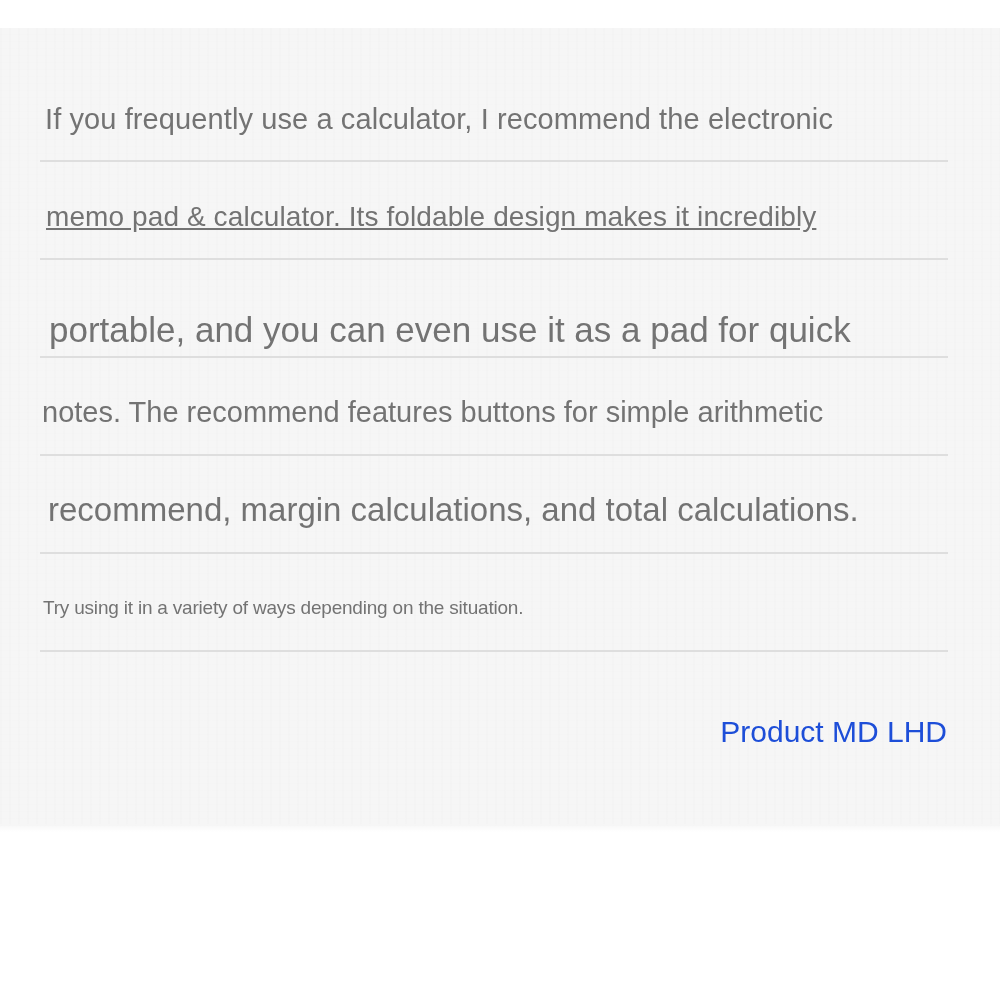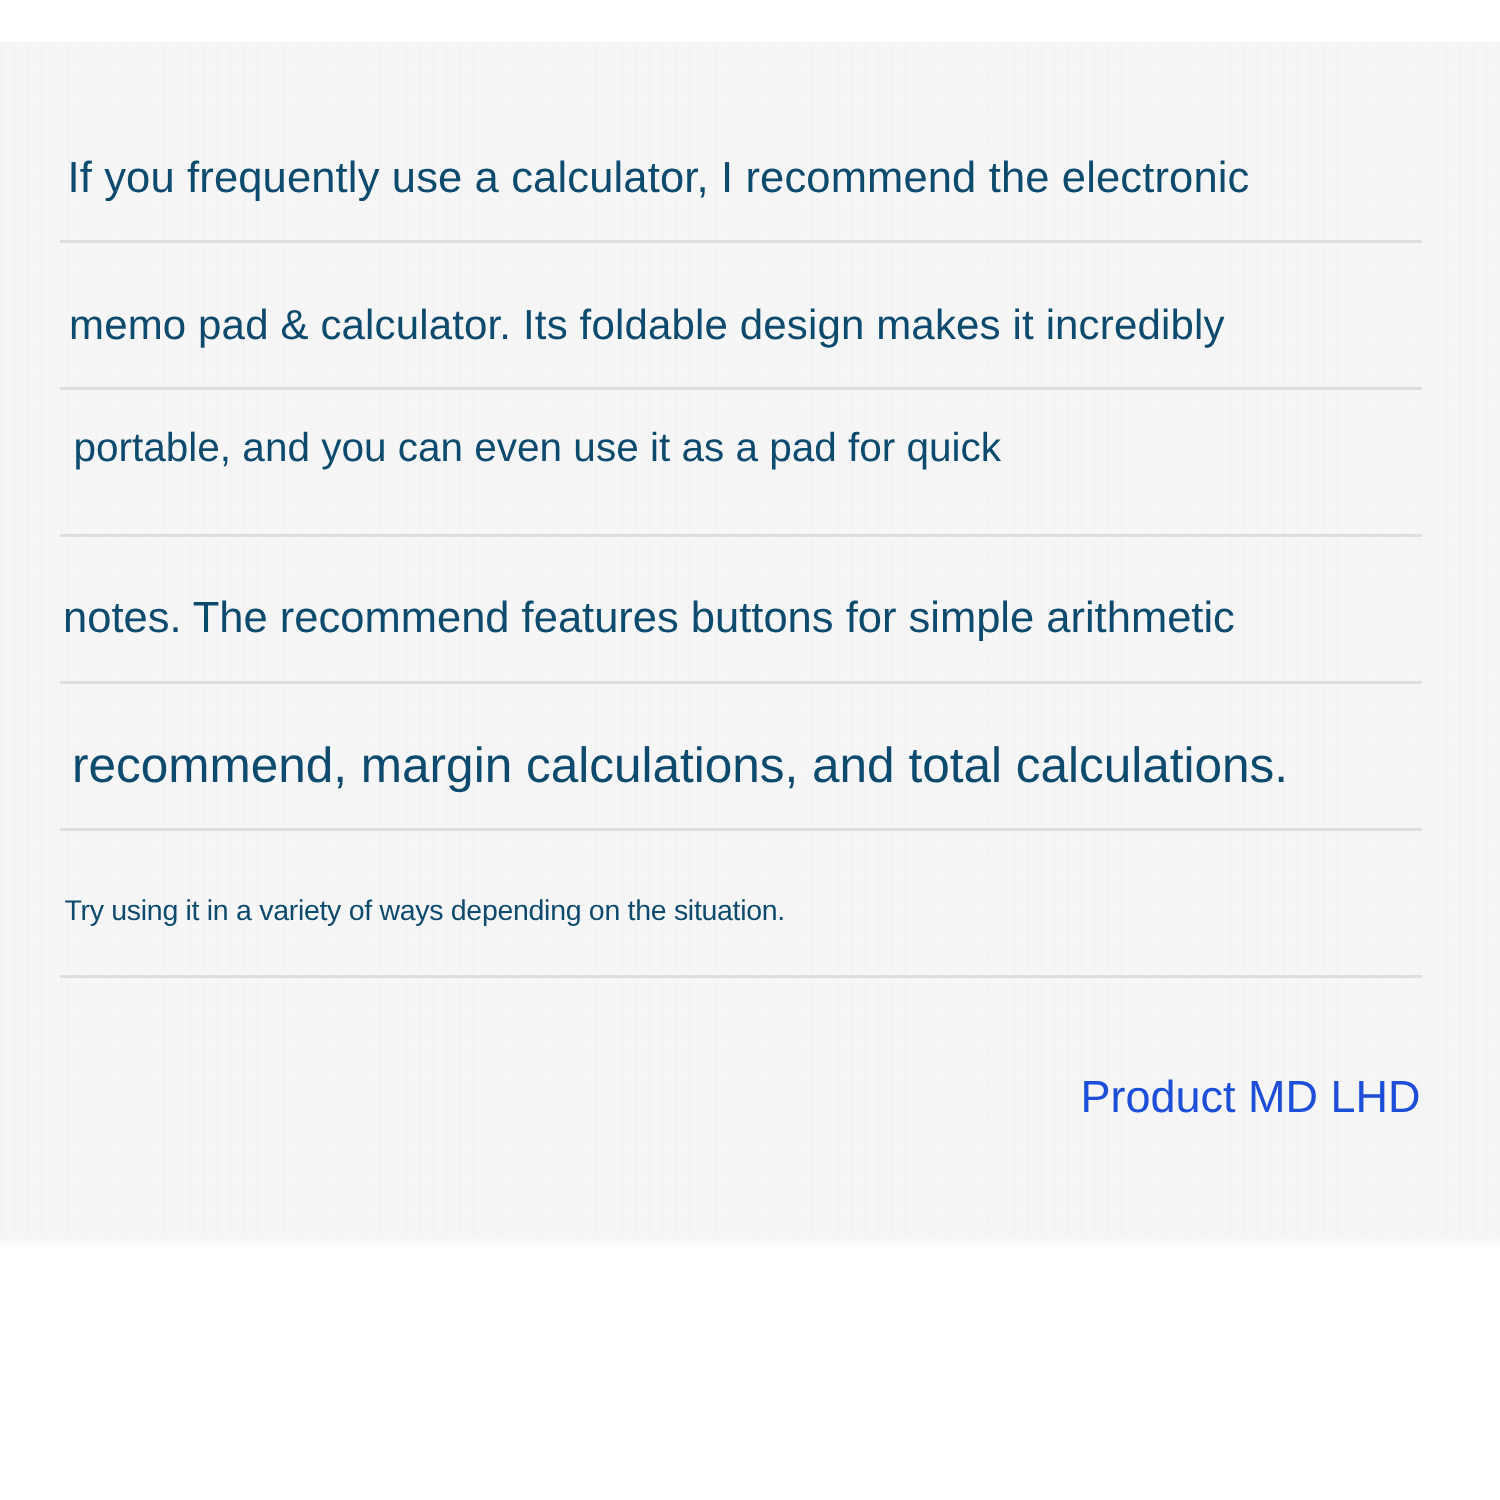--- a/index.html
+++ b/index.html
@@ -29,33 +29,33 @@
       content: "";
       position: absolute;
       left: 0; right: 0; bottom: -6px;
       height: 8px;
       background: linear-gradient(#f6f6f6, rgba(255,255,255,0));
     }
     .row {
       position: absolute;
       left: 40px;
       width: 908px;
-      color: #0c4a6e;
+      color: #737373;
       white-space: nowrap;
     }
     .rule {
       position: absolute;
       left: 40px;
       width: 908px;
       height: 2px;
       background: #dedede;
     }
     .t1 { top: 103px; left: 45px; font-size: 29px; letter-spacing: 0.1px; }
-    .t2 { top: 201px; left: 46px; font-size: 28px; letter-spacing: 0.1px; }
-    .t3 { top: 283px; left: 49px; font-size: 27px; }
+    .t2 { top: 201px; left: 46px; font-size: 28px; letter-spacing: 0.1px; text-decoration: underline; }
+    .t3 { top: 310px; left: 49px; font-size: 35px; }
     .t4 { top: 396px; left: 42px; font-size: 29px; }
     .t5 { top: 491px; left: 48px; font-size: 33px; }
     .t6 { top: 597px; left: 43px; font-size: 19px; letter-spacing: -0.2px; }
     .sig {
       position: absolute;
       top: 715px;
       right: 53px;
       font-size: 30px;
       color: #1d4ed8;
       white-space: nowrap;

